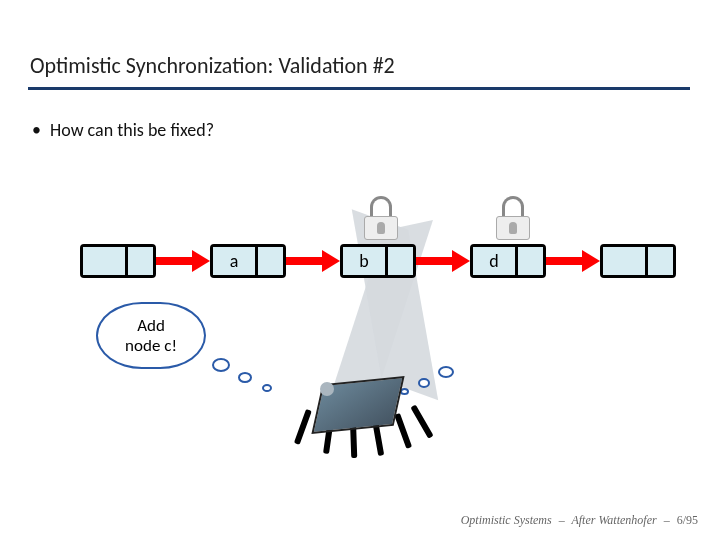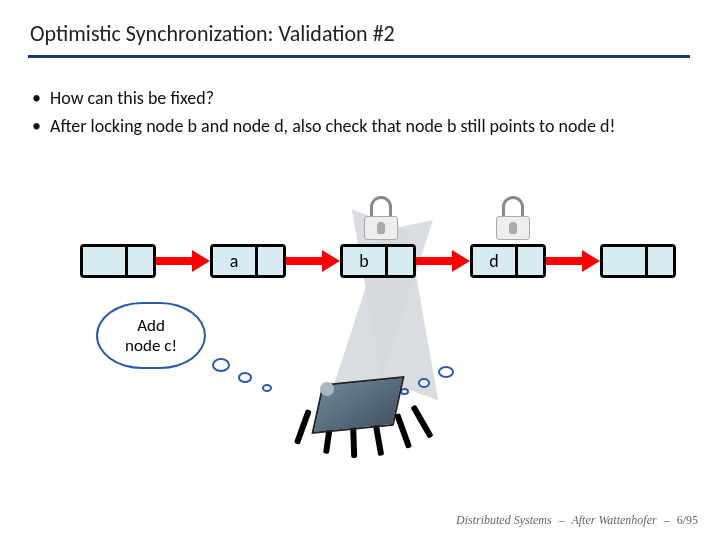--- a/index.html
+++ b/index.html
@@ -8,20 +8,21 @@
     height: 540px;
     font-family: Calibri, Arial, sans-serif;
     background: #fff;
     position: relative;
     overflow: hidden;
   }
   .title {
     font-size: 22px;
     color: #222;
     padding: 20px 30px 8px 30px;
+    margin-top: 32px;
   }
   .rule {
     height: 3px;
     background: #1a3a6a;
     margin: 0 30px 0 28px;
   }
   .bullets {
     padding: 28px 23px 0 50px;
     font-size: 18px;
     color: #111;
@@ -162,21 +163,20 @@
   .footer .page { font-style: normal; }
 </style>
 </head>
 <body>
 
 <div class="title">Optimistic Synchronization: Validation #2</div>
 <div class="rule"></div>
 
 <ul class="bullets">
   <li>How can this be fixed?</li>
-  <li>After locking node b and node d, also check that node b still points to node d!</li>
 </ul>
 
 <div class="diagram">
 
   <div class="ray" style="left:330px; bottom:30px; width:50px; height:150px; transform: rotate(-12deg) skewX(-30deg);"></div>
   <div class="ray" style="left:380px; bottom:30px; width:60px; height:150px; transform: rotate(20deg) skewX(30deg);"></div>
 
   <div class="lock" style="left:362px; top:-24px;">
     <div class="shackle"></div>
       <div class="body">
@@ -244,18 +244,18 @@
   <div class="leg" style="left:28px; top:48px; transform: rotate(8deg);"></div>
   <div class="leg" style="left:50px; top:52px; transform: rotate(-2deg);"></div>
   <div class="leg" style="left:72px; top:50px; transform: rotate(-10deg);"></div>
   <div class="leg" style="left:94px; top:44px; transform: rotate(-20deg);"></div>
   <div class="leg" style="left:110px; top:36px; transform: rotate(-30deg);"></div>
   <div class="chip"></div>
   <div class="notch"></div>
 </div>
 
 <div class="footer">
-  <span>Distributed Systems</span>
+  <span>Optimistic Systems</span>
   <span class="dash">–</span>
   <span>After Wattenhofer</span>
   <span class="dash">–</span>
   <span class="page">6/95</span>
 </div>
 
 </body></html>

